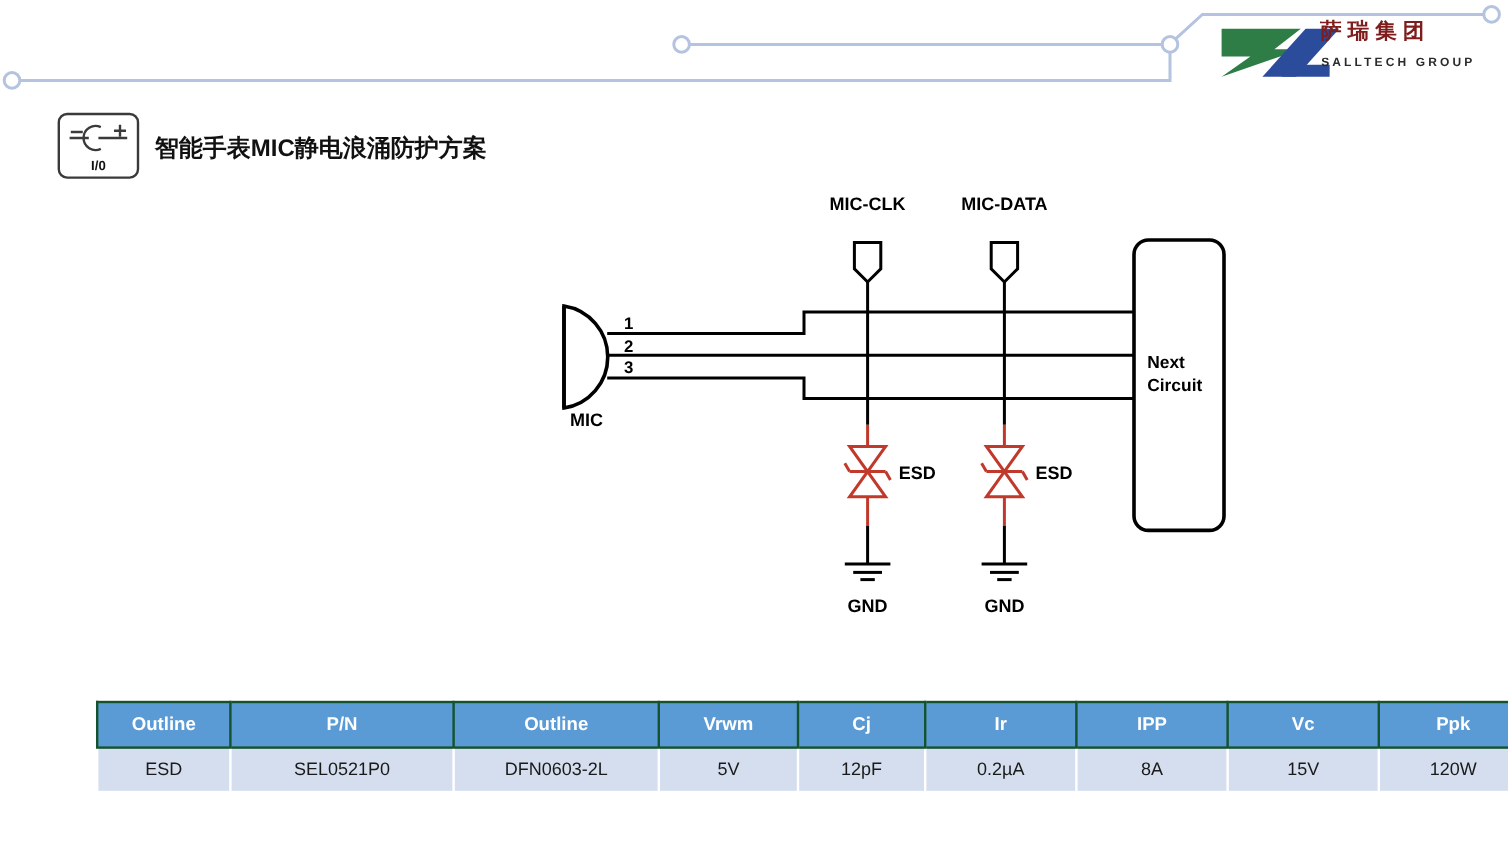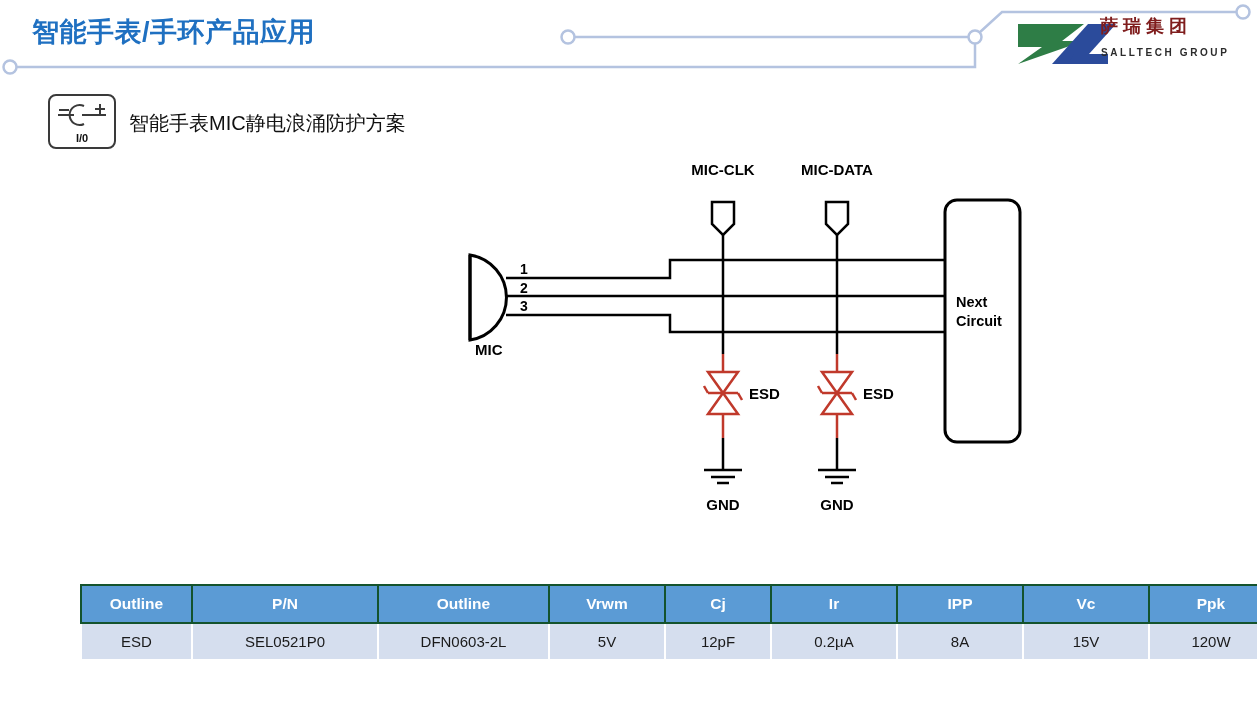--- a/index.html
+++ b/index.html
@@ -26,21 +26,21 @@
   #logo-cn{position:absolute;left:1100px;top:14px;
     font-size:18px;font-weight:bold;color:#7f1d1d;letter-spacing:5px;
     font-family:"DejaVu Sans","Liberation Sans",sans-serif;white-space:nowrap;}
   #logo-en{position:absolute;left:1101px;top:47px;
     font-size:10px;font-weight:bold;color:#2b2b2b;letter-spacing:2.6px;white-space:nowrap;}
 
   
   #io-badge{position:absolute;left:47px;top:93px;width:70px;height:57px;}
   #section-title{
     position:absolute;left:129px;top:110px;
-    font-size:20px;font-weight:normal;color:#111;white-space:nowrap;
+    font-size:20px;font-weight:bold;color:#111;white-space:nowrap;
   }
 
   
   #spec-note{
     position:absolute;left:140px;top:329px;
     font-size:16.5px;color:#111;line-height:1.42;white-space:nowrap;
   }
 
   
   #schematic{position:absolute;left:440px;top:150px;width:620px;height:390px;}
@@ -63,21 +63,20 @@
     border:2px solid #ffffff;
   }
   .c0{width:105px}.c1{width:180px}.c2{width:165px}.c3{width:110px}
   .c4{width:100px}.c5{width:120px}.c6{width:120px}.c7{width:120px}.c8{width:118px}
 </style>
 </head>
 <body>
 
 <div class="page">
 
-  <div id="header-title">智能手表/手环产品应用</div>
 
   <svg id="header-deco" viewBox="0 0 1257 90" width="1257" height="90">
 
     <path d="M16 67 L975 67 L975 37" fill="none" stroke="#B4C3E0" stroke-width="2.5"></path>
     <circle cx="10" cy="67" r="6.5" fill="#ffffff" stroke="#B4C3E0" stroke-width="2.5"></circle>
 
     <path d="M574 37 L975 37" fill="none" stroke="#B4C3E0" stroke-width="2.5"></path>
     <circle cx="568" cy="37" r="6.5" fill="#ffffff" stroke="#B4C3E0" stroke-width="2.5"></circle>
     <path d="M979 33 L1002 12 L1237 12" fill="none" stroke="#B4C3E0" stroke-width="2.5"></path>
     <circle cx="975" cy="37" r="6.5" fill="#ffffff" stroke="#B4C3E0" stroke-width="2.5"></circle>

